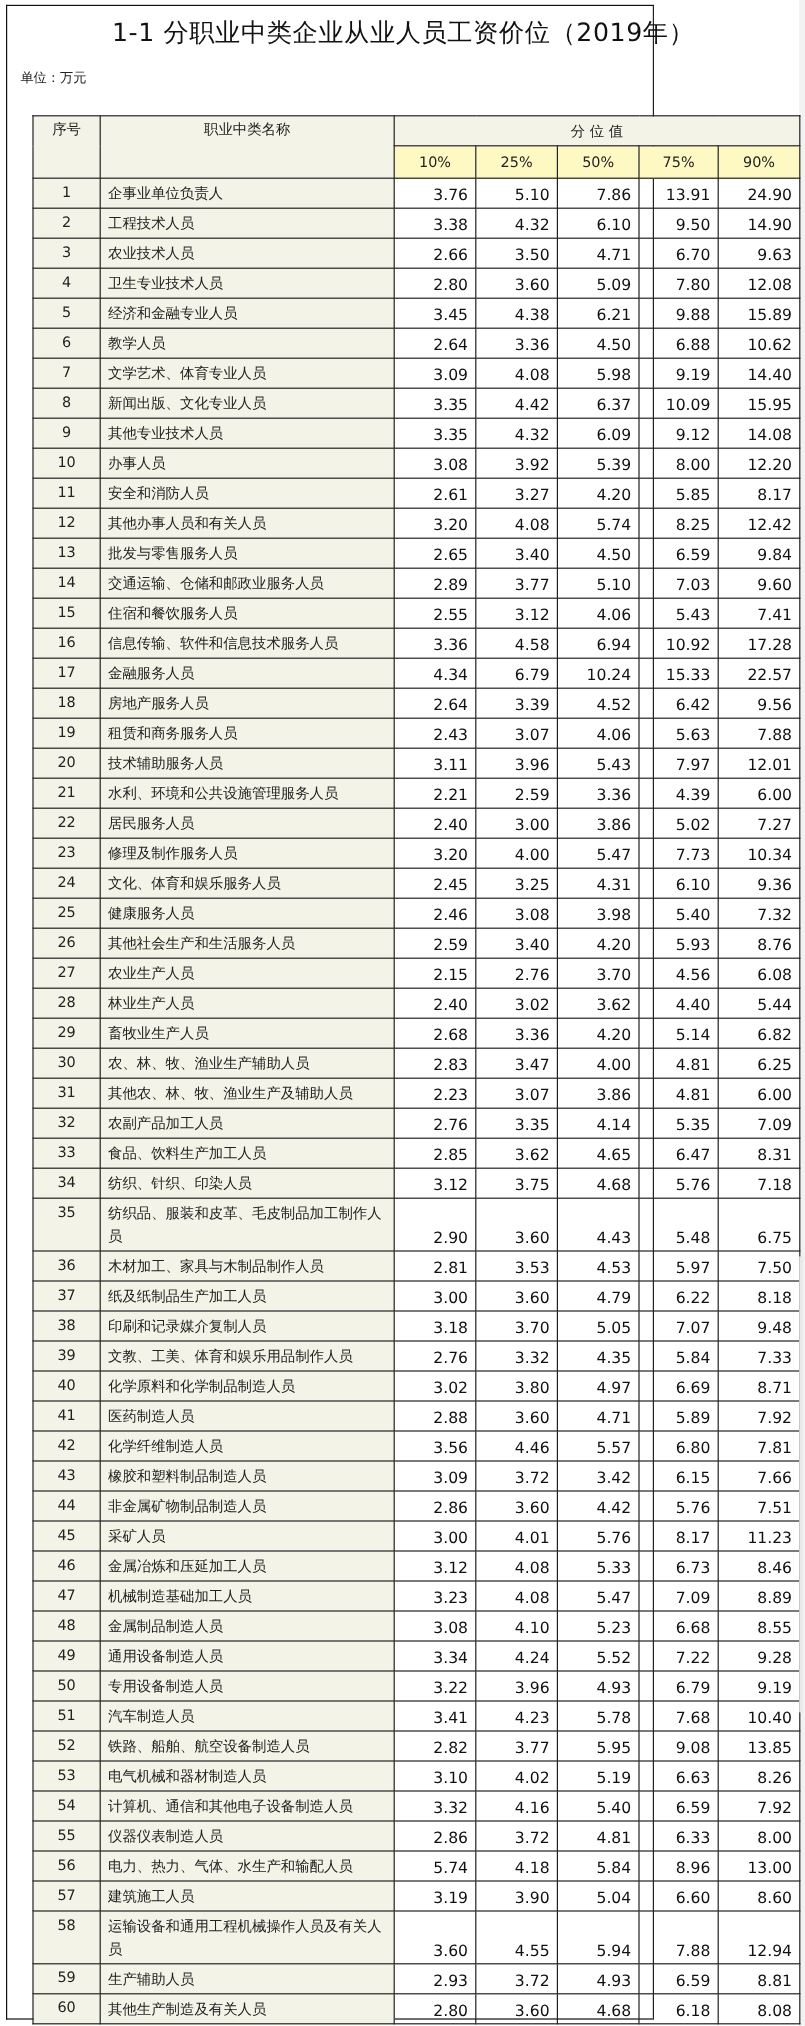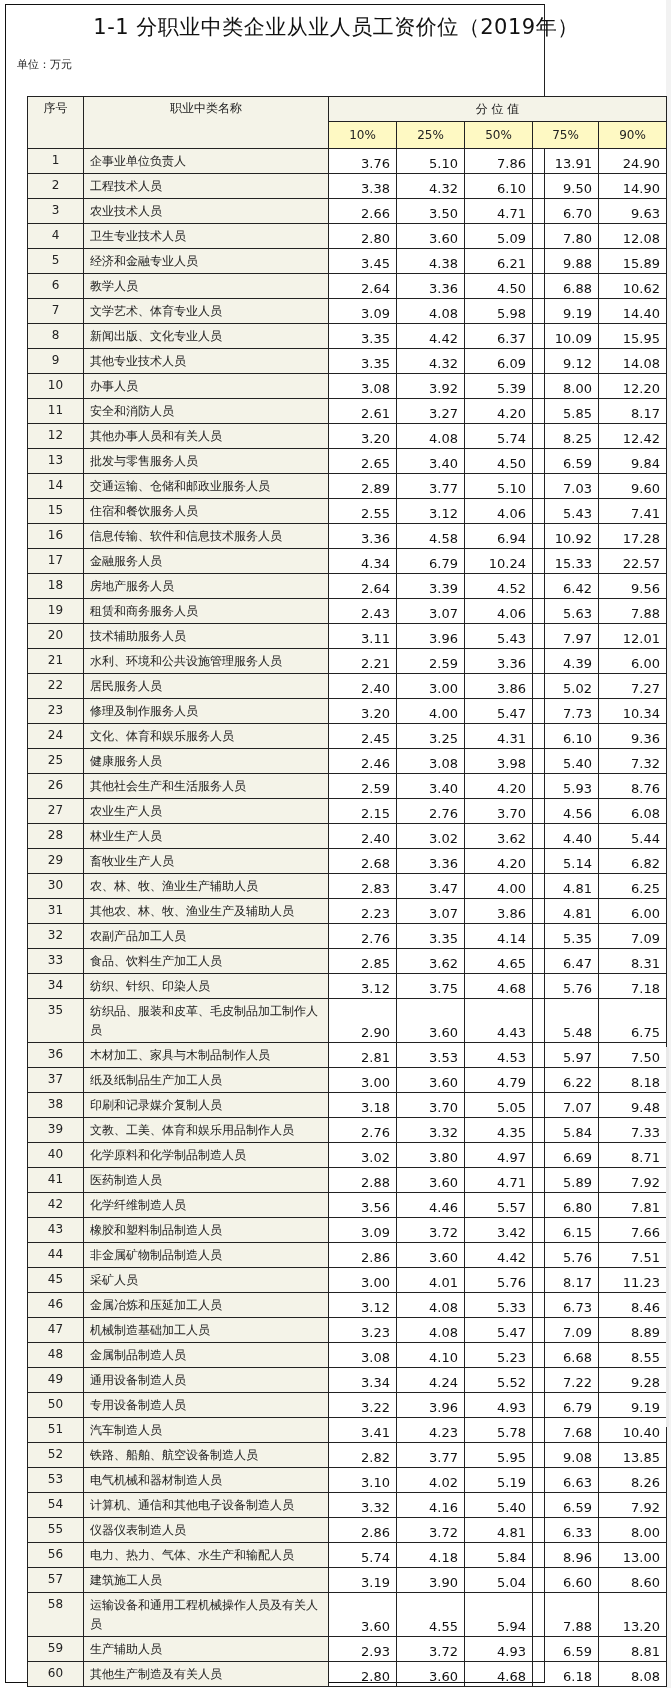--- a/index.html
+++ b/index.html
@@ -566,21 +566,21 @@
           <td class="val">6.60</td>
           <td class="val">8.60</td>
         </tr>
         <tr class="row tall">
           <td class="seq">58</td>
           <td class="name">运输设备和通用工程机械操作人员及有关人员</td>
           <td class="val">3.60</td>
           <td class="val">4.55</td>
           <td class="val">5.94</td>
           <td class="val">7.88</td>
-          <td class="val">13.20</td>
+          <td class="val">12.94</td>
         </tr>
         <tr class="row">
           <td class="seq">59</td>
           <td class="name">生产辅助人员</td>
           <td class="val">2.93</td>
           <td class="val">3.72</td>
           <td class="val">4.93</td>
           <td class="val">6.59</td>
           <td class="val">8.81</td>
         </tr>

